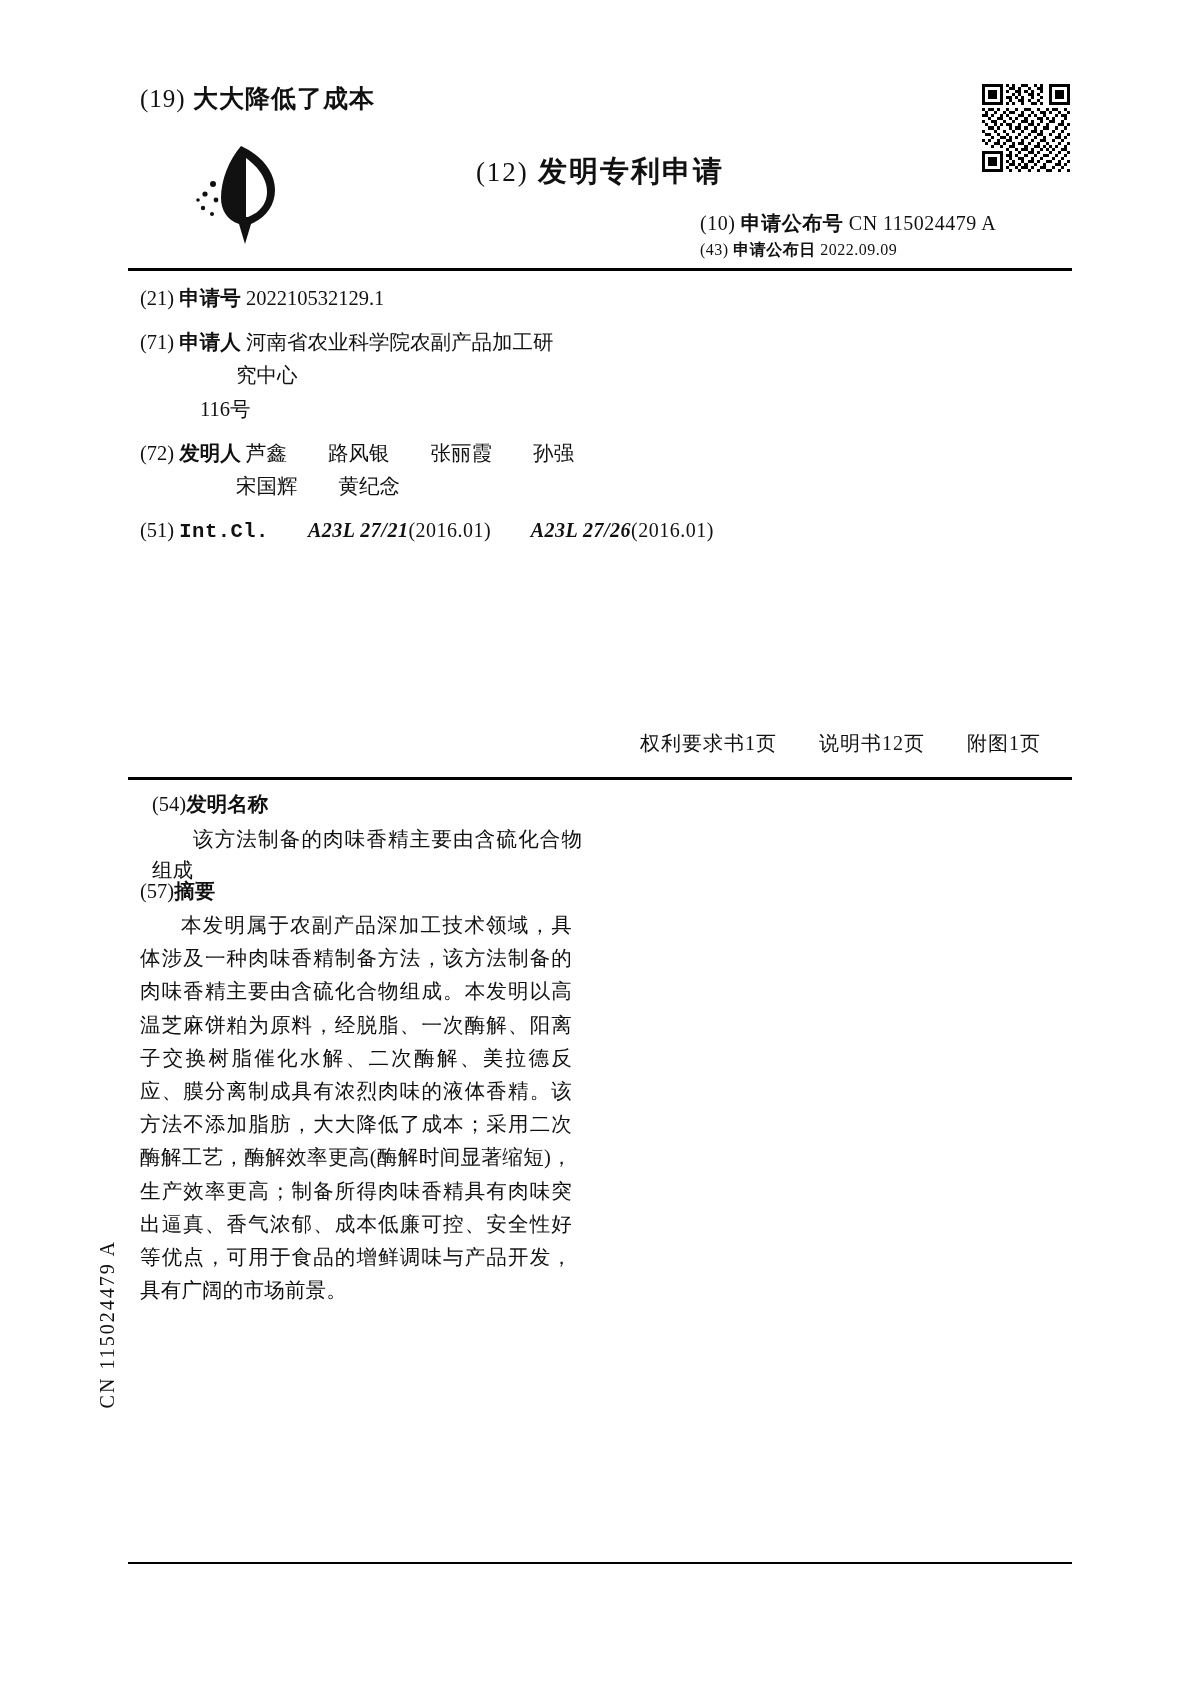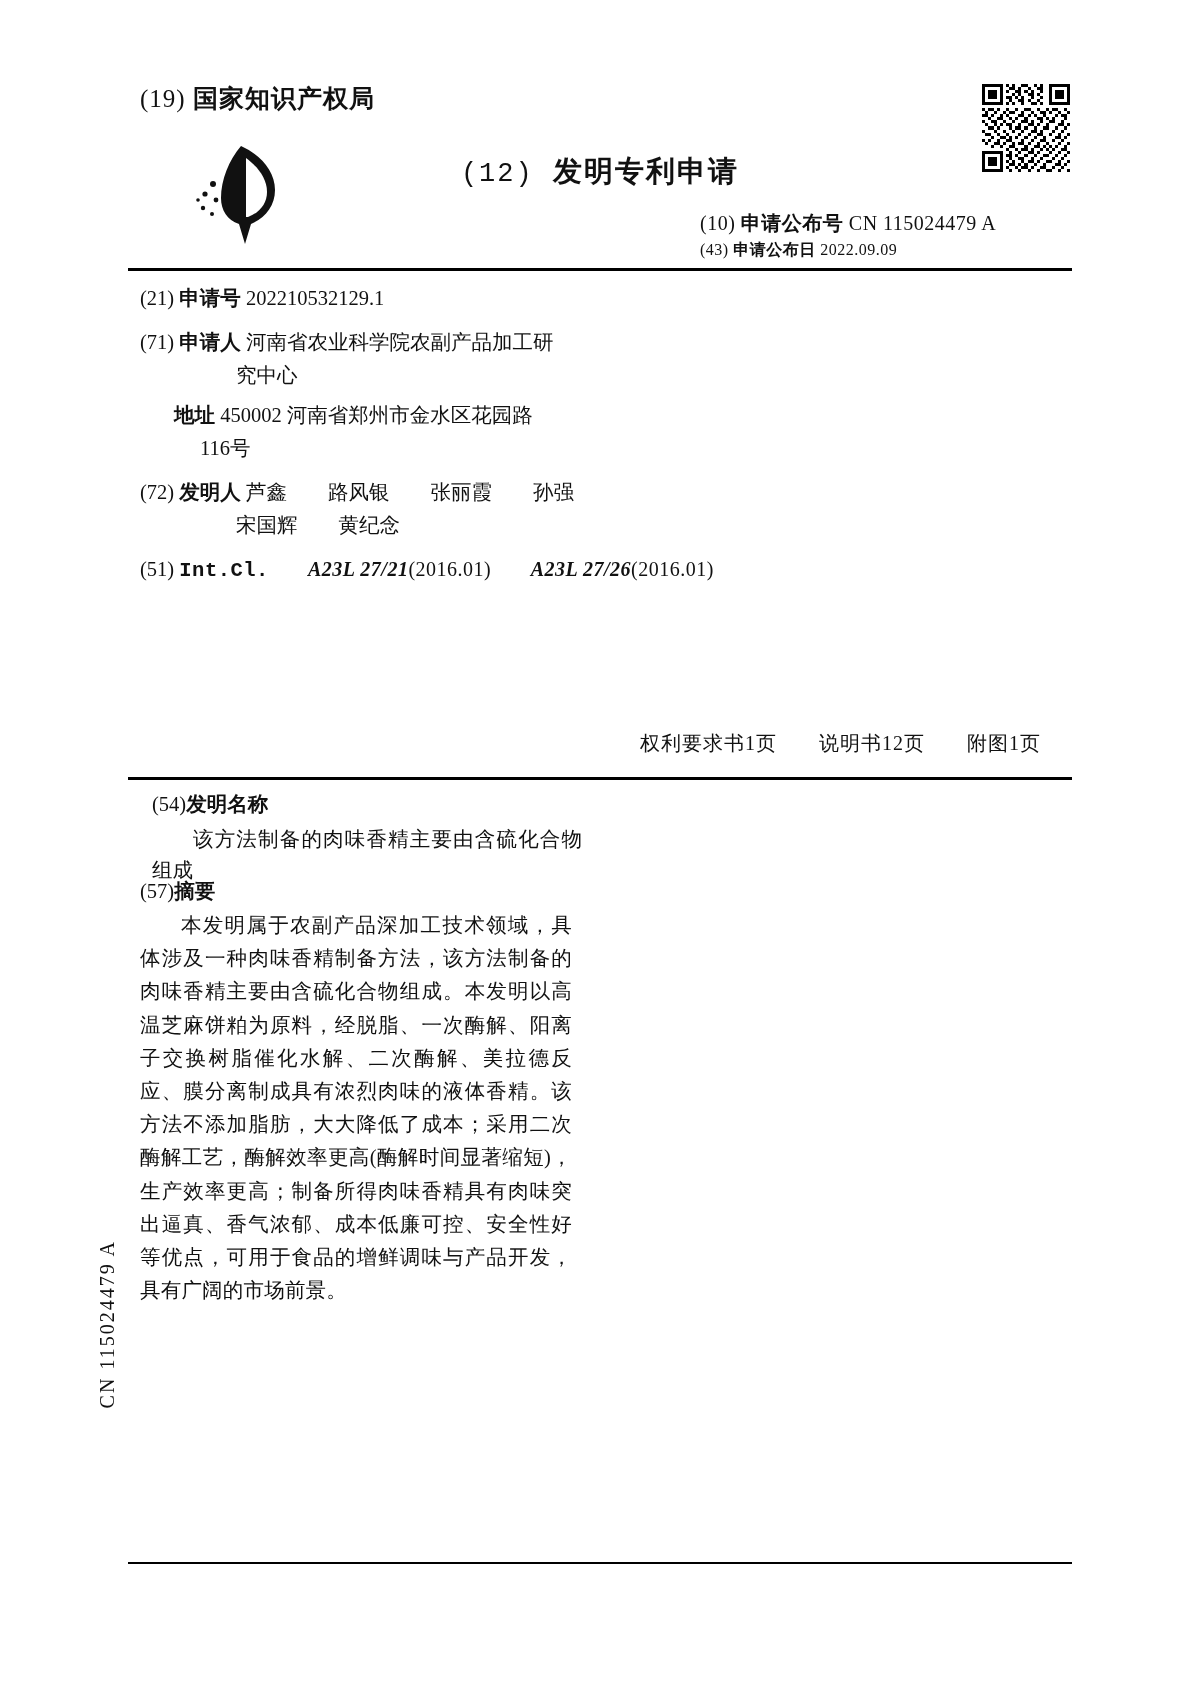--- a/index.html
+++ b/index.html
@@ -37,21 +37,20 @@
   }
   .title-12 {
     position: absolute;
     left: 0;
     right: 0;
     top: 152px;
     text-align: center;
     font-size: 29px;
     font-weight: bold;
     letter-spacing: 2px;
-    font-family: Liberation Mono, monospace;
   }
   .title-12 .num { font-weight: normal; font-size: 27px; }
 
   .qr {
     position: absolute;
     right: 130px;
     top: 84px;
     width: 88px;
     height: 88px;
   }
@@ -167,21 +166,21 @@
     font-family: "Liberation Serif", serif;
   }
 </style>
 </head>
 <body>
 
 <div class="page">
 
   <div class="office-line">
     <span class="num">(19)</span>
-    <span>国家知识产权局</span>
+    <span>大大降低了成本</span>
   </div>
 
   <div class="emblem">
     <svg viewBox="0 0 120 110" width="120" height="110" aria-hidden="true">
       <g fill="#111">
         <path d="M58 6 C76 14 92 30 92 50 C92 66 82 78 68 84 L62 104 L56 84 C44 80 38 70 38 58 C38 40 46 20 58 6 Z"></path>
         <path d="M63 18 C74 26 84 38 84 52 C84 64 76 73 65 77 L63 77 Z" fill="#fff"></path>
         <circle cx="30" cy="44" r="3"></circle>
         <circle cx="22" cy="54" r="2.6"></circle>
         <circle cx="33" cy="60" r="2.4"></circle>
@@ -452,24 +451,20 @@
       <span class="code">申请号</span>
       <span class="val">202210532129.1</span>
     </div>
 
 
     <div class="row">
       <span class="tagnum">(71)</span>
       <span class="code">申请人</span>
       <span class="val">河南省农业科学院农副产品加工研</span>
       <span class="indent1">究中心</span>
-      <span style="display:block;margin-top:6px;">
-        <span class="addr-label">地址</span>
-        <span>450002 河南省郑州市金水区花园路</span>
-      </span>
       <span class="indent2">116号</span>
     </div>
 
     <div class="row">
       <span class="tagnum">(72)</span>
       <span class="code">发明人</span>
       <span class="val">芦鑫　　路风银　　张丽霞　　孙强</span>
       <span class="indent1">宋国辉　　黄纪念</span>
     </div>
 

